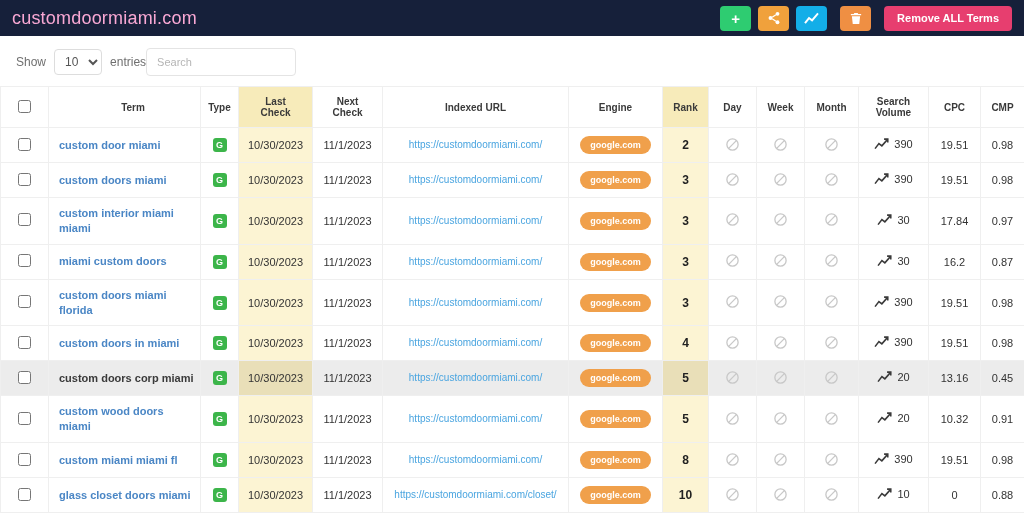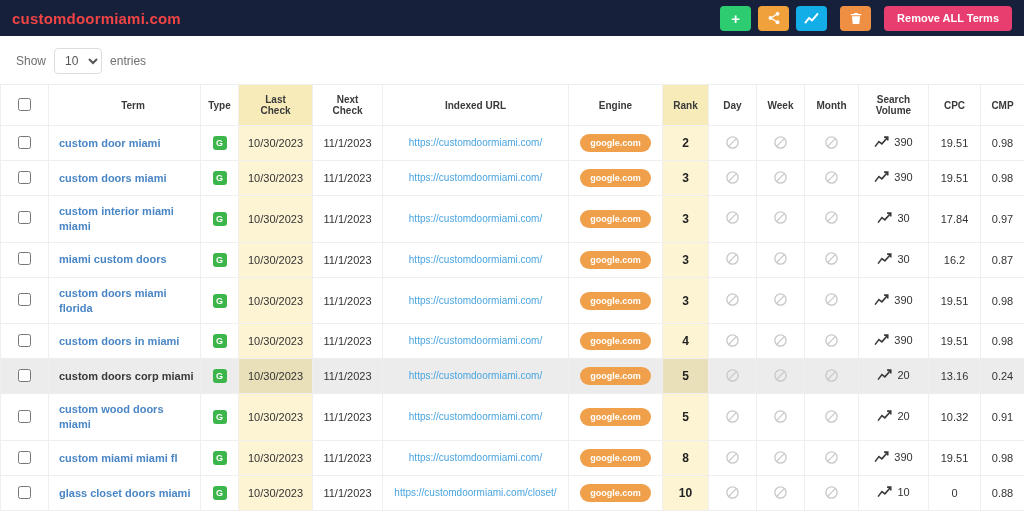--- a/index.html
+++ b/index.html
@@ -2,21 +2,21 @@
 <html><head>
 <meta charset="utf-8">
 <style>
   * { box-sizing: border-box; margin: 0; padding: 0; }
   html, body { width: 1024px; height: 528px; overflow: hidden; background: #fff;
     font-family: "Liberation Sans", sans-serif; }
 
   
   .topbar { height: 36px; background: #16203a; display: flex; align-items: center;
     padding: 0 12px; }
-  .topbar-title { color: #ef4444; font-size: 15px; font-weight: bold; letter-spacing: .2px; }
+  .topbar-title { color: #f9a8d4; font-size: 18px; font-weight: normal; letter-spacing: .2px; }
   .topbar-actions { margin-left: auto; display: flex; align-items: center; gap: 7px; }
   .icon-btn { height: 25px; min-width: 31px; border: none; border-radius: 4px;
     display: inline-flex; align-items: center; justify-content: center; cursor: pointer;
     color: #fff; font-size: 15px; font-weight: bold; }
   .btn-add   { background: #2ecc71; }
   .btn-share { background: #f0a13c; }
   .btn-chart { background: #13aee8; }
   .btn-trash { background: #ef8f43; margin-left: 6px; }
   .btn-remove-all { background: #e73e6f; color: #fff; border: none; border-radius: 4px;
     height: 25px; padding: 0 13px; font-size: 11px; font-weight: bold; cursor: pointer;
@@ -105,20 +105,21 @@
 </div>
 
 <div class="toolbar">
   <div class="toolbar-left">
     <span>Show</span>
     <select class="page-size-select">
       <option>10</option>
     </select>
     <span>entries</span>
   </div>
+  <input class="search-input" type="text" placeholder="Search" style="">
 </div>
 
 <table>
   <colgroup>
     <col style="width:48px">
       <col style="width:152px">
       <col style="width:38px">
     <col style="width:74px">
       <col style="width:70px">
       <col style="width:186px">
@@ -470,21 +471,21 @@
         <span class="no-icon">
           <svg width="15" height="12" viewBox="0 0 16 13">
                 <path d="M1 11.5 L5.2 6 L8.4 8.5 L14.6 1.5" stroke="#3a3a3a" stroke-width="1.7" fill="none"></path>
                 <path d="M10.8 1.2 L14.8 1.2 L14.8 5" stroke="#3a3a3a" stroke-width="1.7" fill="none"></path>
               </svg>
         </span>
         <span>20</span>
       </span>
     </td>
     <td>13.16</td>
-    <td>0.24</td>
+    <td>0.45</td>
   </tr>
       <tr class="table-row">
     <td><input type="checkbox" style=""></td>
     <td class="cell-term"><a class="term-link">custom wood doors miami</a></td>
     <td><span class="type-badge">G</span></td>
     <td class="col-yellow">10/30/2023</td>
     <td>11/1/2023</td>
     <td><a class="url-link">https://customdoormiami.com/</a></td>
     <td><span class="engine-badge">google.com</span></td>
     <td class="col-yellow cell-rank">5</td>

